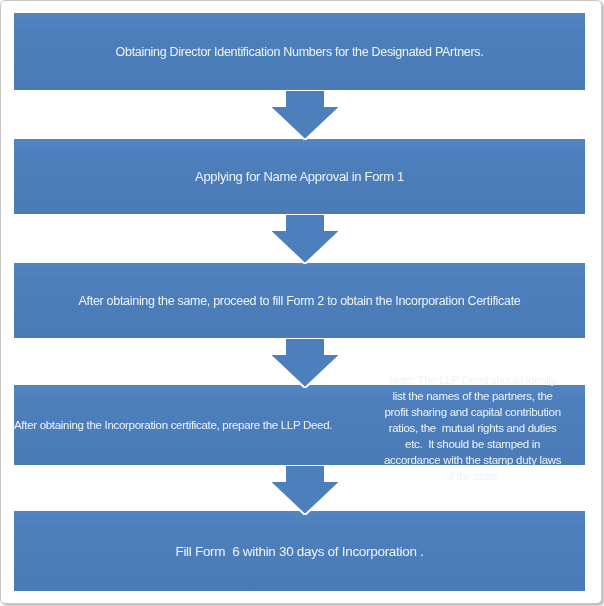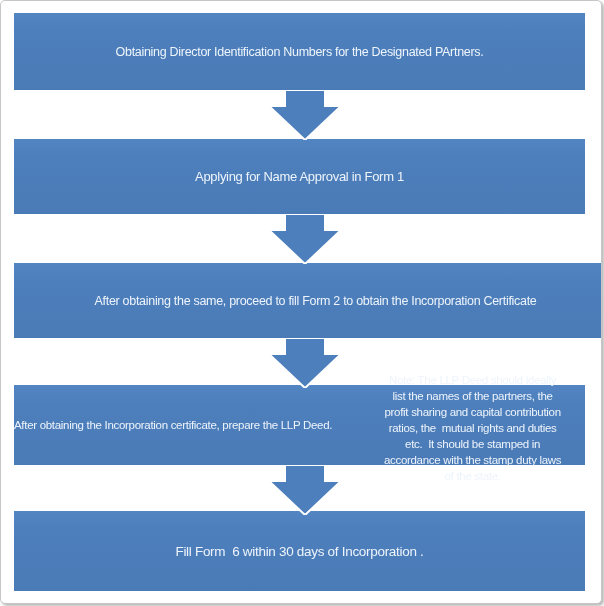--- a/index.html
+++ b/index.html
@@ -33,21 +33,21 @@
     align-items: center;
     text-align: center;
     letter-spacing: -0.3px;
     z-index: 1;
   }
   .line { white-space: pre; }
   .wrapline { white-space: pre-wrap; }
   .step-1 { top: 12px;  height: 77px; font-size: 12.5px; }
   .step-1 .line { line-height: 22px; }
   .step-2 { top: 138px; height: 75px; font-size: 13px; text-align: center; }
-  .step-3 { top: 262px; height: 75px; font-size: 12.5px; padding-left: 16px; }
+  .step-3 { top: 262px; height: 75px; font-size: 12.5px; }
   .step-4 { top: 384px; height: 80px; font-size: 11.5px; }
   .step-4 .line { line-height: 16px; }
   .step-4 .wrapline { line-height: 16px; margin-top: 5px; padding: 0 22px; margin-left: 28px; }
   .step-5 { top: 510px; height: 80px; font-size: 13.5px; }
   .arrow {
     position: absolute;
     left: 266px;
     width: 76px;
     height: 50px;
     z-index: 2;

